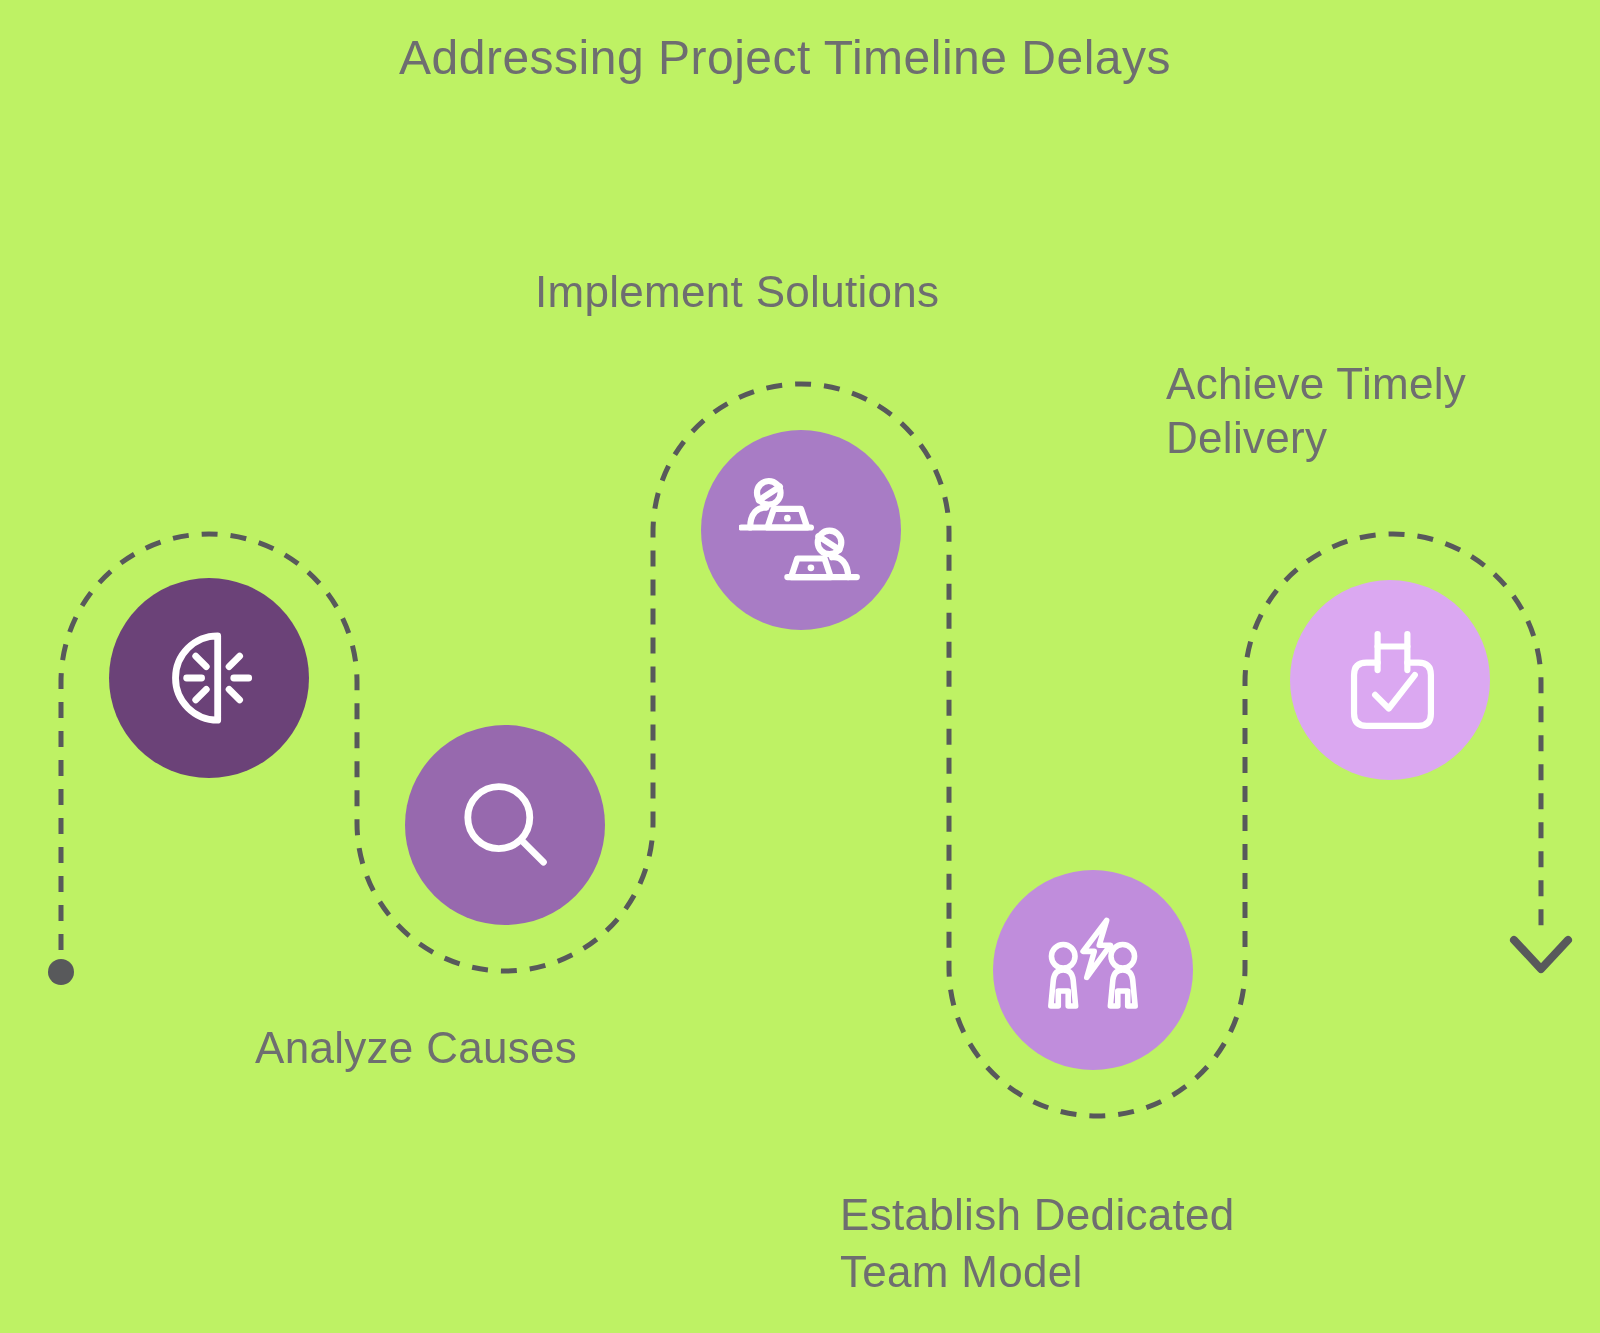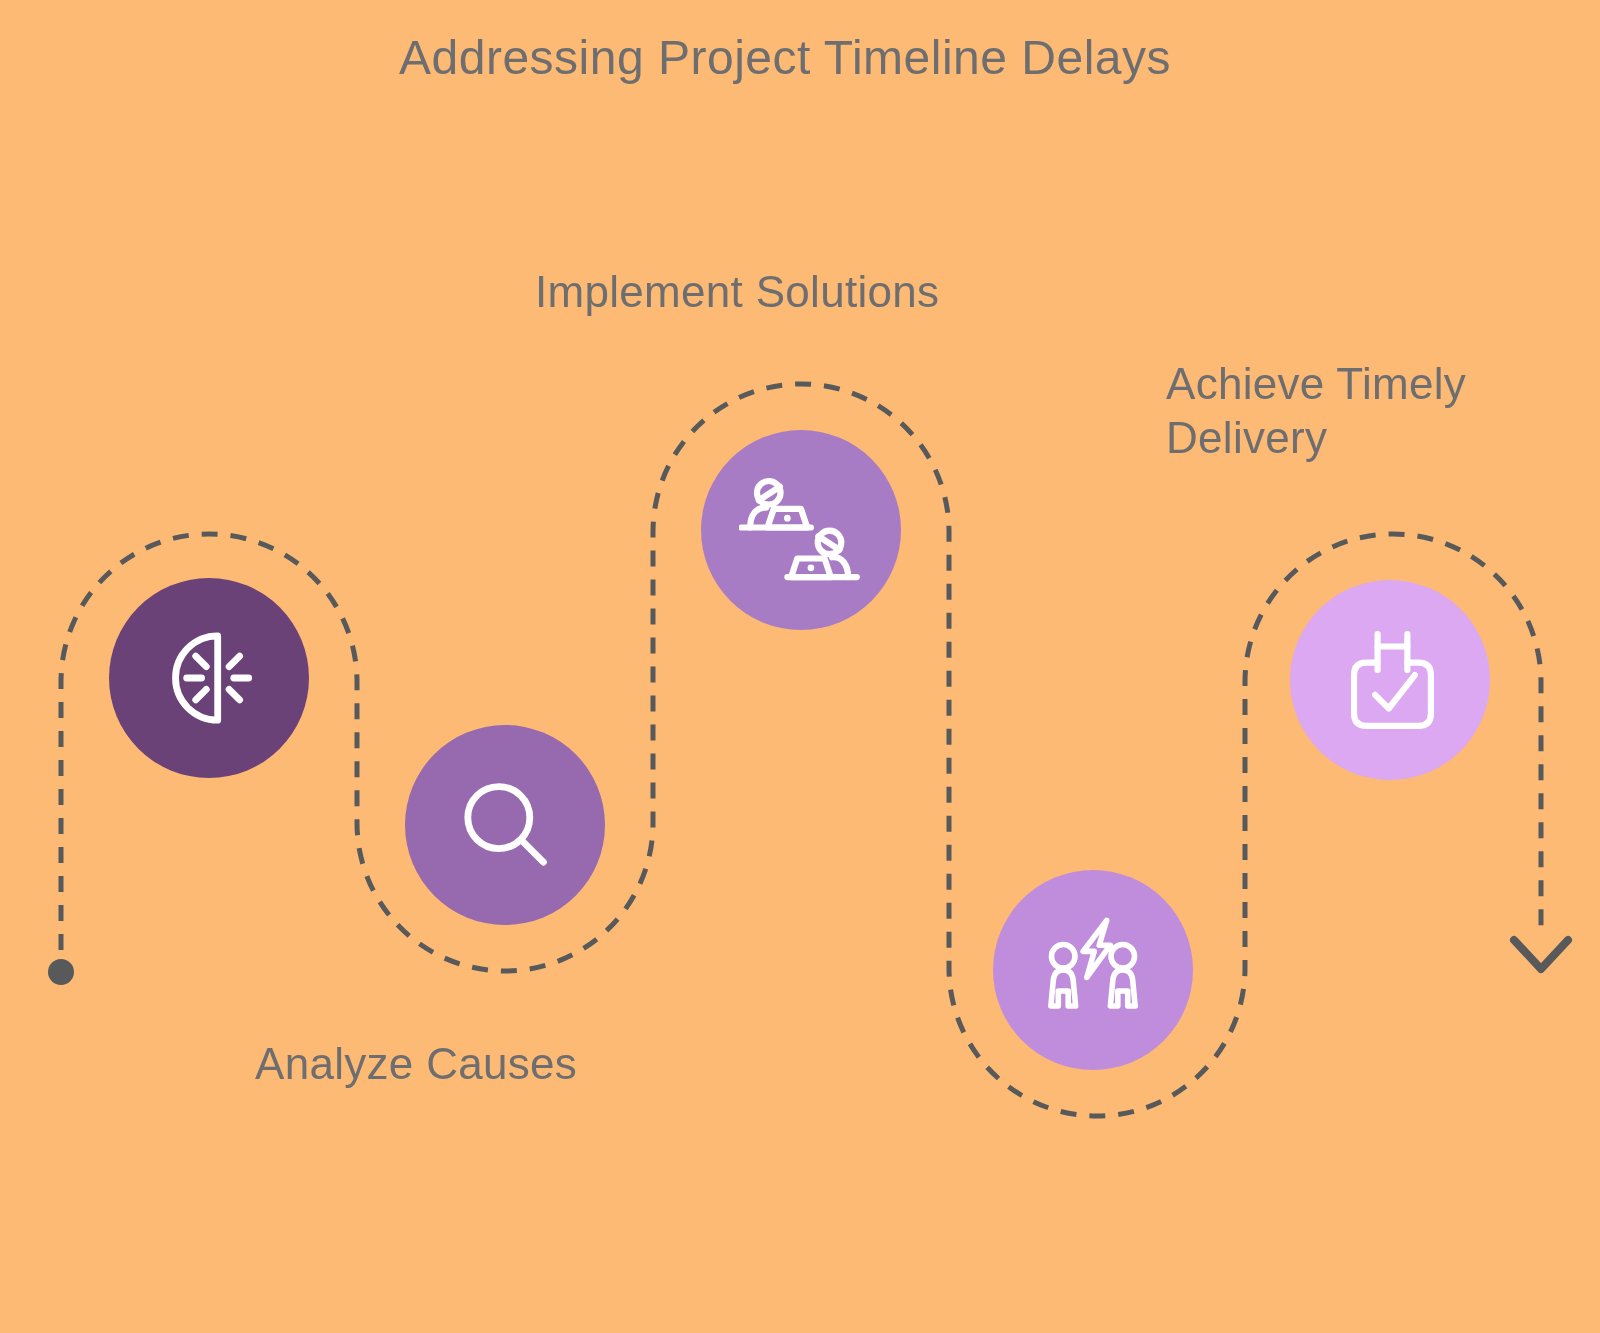--- a/index.html
+++ b/index.html
@@ -5,21 +5,21 @@
   html, body {
     margin: 0;
     padding: 0;
     background: #ffffff;
     font-family: "Liberation Sans", "DejaVu Sans", sans-serif;
   }
   .canvas {
     position: relative;
     width: 1600px;
     height: 1333px;
-    background: #fdba74;
+    background: #bef264;
     overflow: hidden;
   }
   .flow-svg {
     position: absolute;
     left: 0; top: 0;
     width: 1600px;
     height: 1333px;
   }
   .title {
     position: absolute;
@@ -34,21 +34,21 @@
   }
   .step-label {
     position: absolute;
     text-align: left;
     font-size: 44px;
     line-height: 56px;
     color: #6E6E70;
     letter-spacing: 0.3px;
   }
   .label-1 { left: 4px;    top: 408px;  width: 400px; }
-  .label-2 { left: 255px;  top: 1020px; width: 500px; margin-top: 16px; }
+  .label-2 { left: 255px;  top: 1020px; width: 500px; }
   .label-3 { left: 535px;  top: 264px;  width: 500px; }
   .label-4 { left: 840px;  top: 1186px; width: 500px; line-height: 57px; }
   .label-5 { left: 1166px; top: 357px;  width: 440px; line-height: 54px; }
   .step-circle {
     position: absolute;
     width: 200px;
     height: 200px;
     border-radius: 50%;
     display: flex;
     align-items: center;
@@ -80,20 +80,21 @@
              A 148 148 0 0 0 1245 968 L 1245 682
              A 148 148 0 0 1 1541 682 L 1541 936" fill="none" stroke="#58595B" stroke-width="5" stroke-dasharray="16 13"></path>
     <circle cx="61" cy="972" r="13" fill="#58595B"></circle>
     <polyline points="1514,940 1541,969 1568,940" fill="none" stroke="#58595B" stroke-width="8" stroke-linecap="round" stroke-linejoin="round"></polyline>
   </svg>
 
   <div class="title">Addressing Project Timeline Delays</div>
 
   <div class="step-label label-2">Analyze Causes</div>
   <div class="step-label label-3">Implement Solutions</div>
+  <div class="step-label label-4">Establish Dedicated Team Model</div>
   <div class="step-label label-5">Achieve Timely Delivery</div>
 
   <div class="step-circle circle-1" style="background-color: rgb(107, 66, 120);">
     <svg class="icon-svg" viewBox="0 0 100 100">
       <g class="icon-stroke" stroke-width="5.5">
         <path d="M57,16 A34,34 0 0 0 57,84 Z"></path>
         <path d="M47.8,40.8 L39.3,32.3"></path>
         <path d="M44,50 L32,50"></path>
         <path d="M47.8,59.2 L39.3,67.7"></path>
         <path d="M66.2,40.8 L74.7,32.3"></path>

